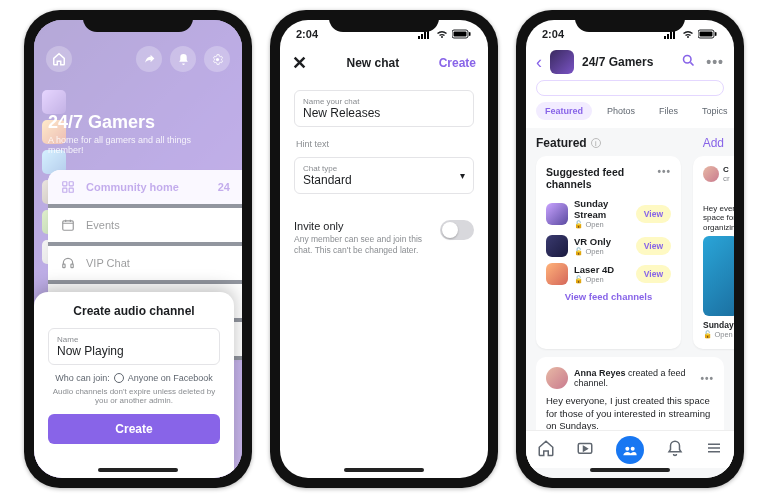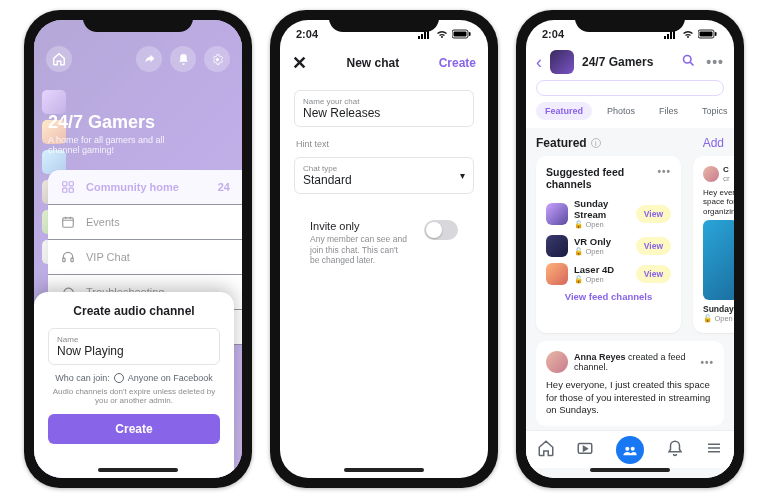--- a/index.html
+++ b/index.html
@@ -17,21 +17,21 @@
   
   .p1-bg { position: absolute; inset: 0; background: linear-gradient(135deg, #5b3fa7, #6e49c7 40%, #8a60d8); }
   .p1-dim { position: absolute; inset: 0; background: rgba(255,255,255,.55); }
   .p1-nav { position: absolute; top: 26px; left: 0; right: 0; display: flex; justify-content: space-between; align-items: center; padding: 0 12px; }
   .nav-btn { width: 26px; height: 26px; border-radius: 50%; background: rgba(255,255,255,.25); display: flex; align-items: center; justify-content: center; color: #fff; }
   .nav-r { display: flex; gap: 8px; }
   .p1-title { position: absolute; top: 92px; left: 14px; color: #fff; }
   .p1-title h1 { font-size: 18px; font-weight: 800; }
   .p1-title p { font-size: 9px; color: rgba(255,255,255,.85); margin-top: 2px; max-width: 150px; }
   .p1-card { position: absolute; top: 150px; left: 14px; right: 0; background: #fff; border-top-left-radius: 12px; box-shadow: 0 1px 3px rgba(0,0,0,.08); overflow: hidden; }
-  .p1-row { display: flex; align-items: center; gap: 10px; padding: 10px 12px; font-size: 11px; border-bottom: 1px solid #0f172a; }
+  .p1-row { display: flex; align-items: center; gap: 10px; padding: 10px 12px; font-size: 11px; border-bottom: 4px solid #0f172a; }
   .p1-row.sel { background: #f4f0ff; color: #7a48d6; font-weight: 600; }
   .p1-row .ic { width: 16px; display: flex; justify-content: center; }
   .thumbs { position: absolute; top: 70px; left: 8px; display: flex; flex-direction: column; gap: 6px; }
   .thumb { width: 24px; height: 24px; border-radius: 5px; background: linear-gradient(135deg,#c9a3ff,#7a54c5); }
   .thumb.t2 { background: linear-gradient(135deg,#ffd28a,#d46b5a); }
   .thumb.t3 { background: linear-gradient(135deg,#a3e0ff,#5a8fd4); }
   .thumb.t4 { background: linear-gradient(135deg,#d2c5ba,#8a7a6a); }
   .thumb.t5 { background: linear-gradient(135deg,#b7d98e,#6ea352); }
   .thumb.t6 { background: linear-gradient(135deg,#e5e5e5,#bbb); }
 
@@ -46,21 +46,21 @@
   .create-btn { background: #8864e8; color: #fff; text-align: center; padding: 8px; border-radius: 6px; font-size: 12px; font-weight: 600; }
 
   
   .hdr { display: flex; align-items: center; justify-content: space-between; padding: 4px 12px 8px; }
   .hdr .x { font-size: 18px; font-weight: 700; }
   .hdr .ttl { font-size: 12px; font-weight: 700; }
   .hdr .act { font-size: 12px; font-weight: 600; color: #8864e8; }
   .p2-body { padding: 8px 14px; }
   .hint { font-size: 9px; color: #8a8d91; padding: 4px 2px 8px; }
   .sel-row { display: flex; justify-content: space-between; align-items: center; }
-  .opt-row { padding: 10px 30px; display: flex; justify-content: space-between; align-items: flex-start; gap: 16px; }
+  .opt-row { padding: 10px 14px; display: flex; justify-content: space-between; align-items: flex-start; gap: 16px; }
   .opt-row .lbl { font-size: 11px; font-weight: 500; }
   .opt-row .desc { font-size: 8.5px; color: #8a8d91; margin-top: 2px; max-width: 130px; line-height: 1.25; }
   .toggle { width: 34px; height: 20px; border-radius: 10px; background: #d8d8dc; position: relative; flex-shrink: 0; }
   .toggle::after { content: ""; position: absolute; top: 2px; left: 2px; width: 16px; height: 16px; border-radius: 50%; background: #fff; box-shadow: 0 1px 2px rgba(0,0,0,.25); }
 
   
   .p3-hdr { display: flex; align-items: center; gap: 8px; padding: 2px 10px 6px; }
   .back { color: #8864e8; font-size: 18px; }
   .grp-ic { width: 24px; height: 24px; border-radius: 6px; background: linear-gradient(135deg,#3a2a5f,#7a54c5); }
   .grp-name { font-size: 12px; font-weight: 700; flex: 1; }
@@ -139,21 +139,21 @@
     <div class="thumbs">
       <div class="thumb"></div>
       <div class="thumb t2"></div>
       <div class="thumb t3"></div>
       <div class="thumb t4"></div>
       <div class="thumb t5"></div>
       <div class="thumb t6"></div>
     </div>
     <div class="p1-title">
       <h1>24/7 Gamers</h1>
-      <p>A home for all gamers and all channel gaming!</p>
+      <p>A home for all gamers and all things member!</p>
     </div>
     <div class="p1-card">
       <div class="p1-row sel">
         <span class="ic">
             <svg width="14" height="14" viewBox="0 0 24 24" fill="none" stroke="currentColor" stroke-width="2">
               <rect x="3" y="3" width="7" height="7" rx="1"></rect>
               <rect x="14" y="3" width="7" height="7" rx="1"></rect>
               <rect x="3" y="14" width="7" height="7" rx="1"></rect>
               <rect x="14" y="14" width="7" height="7" rx="1"></rect>
             </svg>
@@ -366,21 +366,21 @@
               <div class="view-btn">View</div>
             </div>
           </div>
           <div class="view-all">View feed channels</div>
         </div>
         <div class="card side">
           <div style="display:flex;gap:4px;align-items:flex-start">
             <div class="avatar" style="width:16px;height:16px"></div>
             <div style="font-size:8px;line-height:1.1"><b>C</b><div style="color:#8a8d91">cr</div></div>
           </div>
-          <div style="font-size:8px;margin-top:4px;line-height:1.2">
+          <div style="font-size:8px;margin-top:20px;line-height:1.2">
             <span>Hey ever</span><br>
             <span>space for</span><br>
             <span>organizin</span>
           </div>
           <div class="side-img"></div>
           <div class="side-cap">Sunday</div>
           <div class="side-sub">🔓 <span>Open</span></div>
         </div>
       </div>
       <div class="post">

